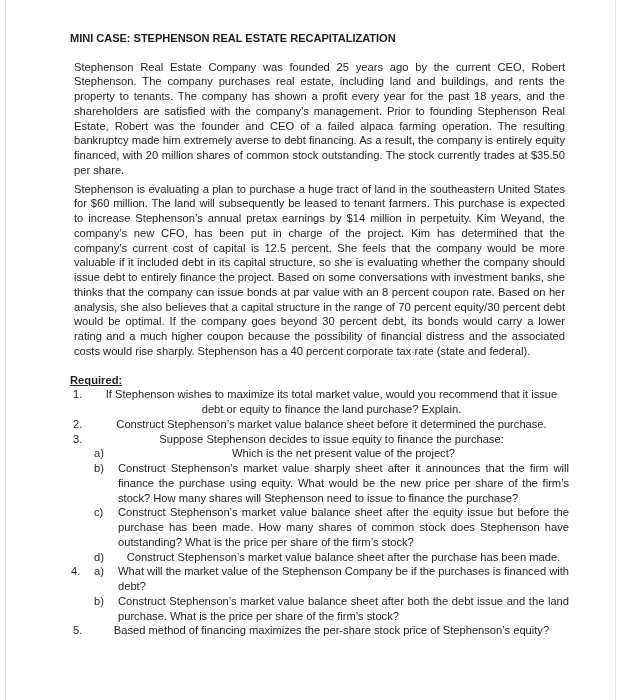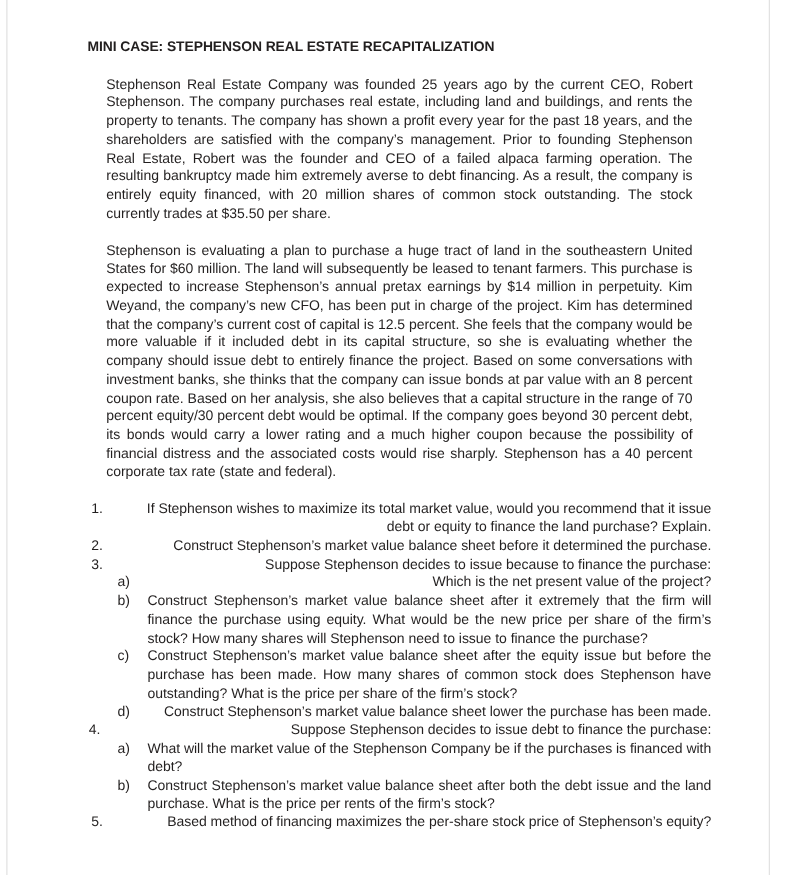--- a/index.html
+++ b/index.html
@@ -51,21 +51,21 @@
     line-height: 14.7px;
     margin: 0 0 14px 0;
     white-space: nowrap;
   }
 
   .para {
     font-size: 11.2px;
     line-height: 14.75px;
     text-align: justify;
     text-justify: inter-word;
-    margin: 15px;
+    margin: 4px;
     letter-spacing: -0.02px;
     hyphens: none;
   }
 
   .required-head {
     font-size: 11.2px;
     font-weight: bold;
     text-decoration: underline;
     line-height: 14.75px;
     margin: 14px 0 0 0;
@@ -97,21 +97,21 @@
   ol.req-list > li.tight {
     padding-left: 21px;
   }
   ol.req-list > li.tight > .num {
     left: 1px;
   }
   li > .li-text {
     display: block;
   }
   li.nojust > .li-text {
-    text-align: right;
+    text-align: center;
   }
 
   
   ol.sub-list {
     list-style: none;
     margin: 0;
     padding: 0;
   }
   ol.sub-list > li {
     position: relative;
@@ -145,69 +145,69 @@
 
 <div id="page">
   <div id="content">
 
     <h1 class="doc-title">MINI CASE: STEPHENSON REAL ESTATE RECAPITALIZATION</h1>
 
     <p class="para">Stephenson Real Estate Company was founded 25 years ago by the current CEO, Robert Stephenson. The company purchases real estate, including land and buildings, and rents the property to tenants. The company has shown a profit every year for the past 18 years, and the shareholders are satisfied with the company’s management. Prior to founding Stephenson Real Estate, Robert was the founder and CEO of a failed alpaca farming operation. The resulting bankruptcy made him extremely averse to debt financing. As a result, the company is entirely equity financed, with 20 million shares of common stock outstanding. The stock currently trades at $35.50 per share.</p>
 
     <p class="para">Stephenson is evaluating a plan to purchase a huge tract of land in the southeastern United States for $60 million. The land will subsequently be leased to tenant farmers. This purchase is expected to increase Stephenson’s annual pretax earnings by $14 million in perpetuity. Kim Weyand, the company’s new CFO, has been put in charge of the project. Kim has determined that the company’s current cost of capital is 12.5 percent. She feels that the company would be more valuable if it included debt in its capital structure, so she is evaluating whether the company should issue debt to entirely finance the project. Based on some conversations with investment banks, she thinks that the company can issue bonds at par value with an 8 percent coupon rate. Based on her analysis, she also believes that a capital structure in the range of 70 percent equity/30 percent debt would be optimal. If the company goes beyond 30 percent debt, its bonds would carry a lower rating and a much higher coupon because the possibility of financial distress and the associated costs would rise sharply. Stephenson has a 40 percent corporate tax rate (state and federal).</p>
 
+    <p class="required-head">Required:</p>
 
     <ol class="req-list">
 
       <li class="nojust">
         <span class="num">1.</span>
         <span class="li-text">If Stephenson wishes to maximize its total market value, would you recommend that it issue debt or equity to finance the land purchase? Explain.</span>
       </li>
 
       <li class="nojust">
         <span class="num">2.</span>
         <span class="li-text">Construct Stephenson’s market value balance sheet before it determined the purchase.</span>
       </li>
 
       <li class="nojust">
         <span class="num">3.</span>
-        <span class="li-text">Suppose Stephenson decides to issue because to finance the purchase:</span>
+        <span class="li-text">Suppose Stephenson decides to issue equity to finance the purchase:</span>
 
         <ol class="sub-list">
           <li class="nojust">
             <span class="num">a)</span>
             <span class="li-text">Which is the net present value of the project?</span>
           </li>
           <li>
             <span class="num">b)</span>
-            <span class="li-text">Construct Stephenson’s market value balance sheet after it extremely that the firm will finance the purchase using equity. What would be the new price per share of the firm’s stock? How many shares will Stephenson need to issue to finance the purchase?</span>
+            <span class="li-text">Construct Stephenson’s market value sharply sheet after it announces that the firm will finance the purchase using equity. What would be the new price per share of the firm’s stock? How many shares will Stephenson need to issue to finance the purchase?</span>
           </li>
           <li>
             <span class="num">c)</span>
             <span class="li-text">Construct Stephenson’s market value balance sheet after the equity issue but before the purchase has been made. How many shares of common stock does Stephenson have outstanding? What is the price per share of the firm’s stock?</span>
           </li>
           <li class="nojust">
             <span class="num">d)</span>
-            <span class="li-text">Construct Stephenson’s market value balance sheet lower the purchase has been made.</span>
+            <span class="li-text">Construct Stephenson’s market value balance sheet after the purchase has been made.</span>
           </li>
         </ol>
       </li>
 
       <li class="nojust tight">
         <span class="num">4.</span>
-        <span class="li-text">Suppose Stephenson decides to issue debt to finance the purchase:</span>
 
         <ol class="sub-list">
           <li>
             <span class="num">a)</span>
             <span class="li-text">What will the market value of the Stephenson Company be if the purchases is financed with debt?</span>
           </li>
           <li>
             <span class="num">b)</span>
-            <span class="li-text">Construct Stephenson’s market value balance sheet after both the debt issue and the land purchase. What is the price per rents of the firm’s stock?</span>
+            <span class="li-text">Construct Stephenson’s market value balance sheet after both the debt issue and the land purchase. What is the price per share of the firm’s stock?</span>
           </li>
         </ol>
       </li>
 
       <li class="nojust">
         <span class="num">5.</span>
         <span class="li-text">Based method of financing maximizes the per-share stock price of Stephenson’s equity?</span>
       </li>
 
     </ol>

